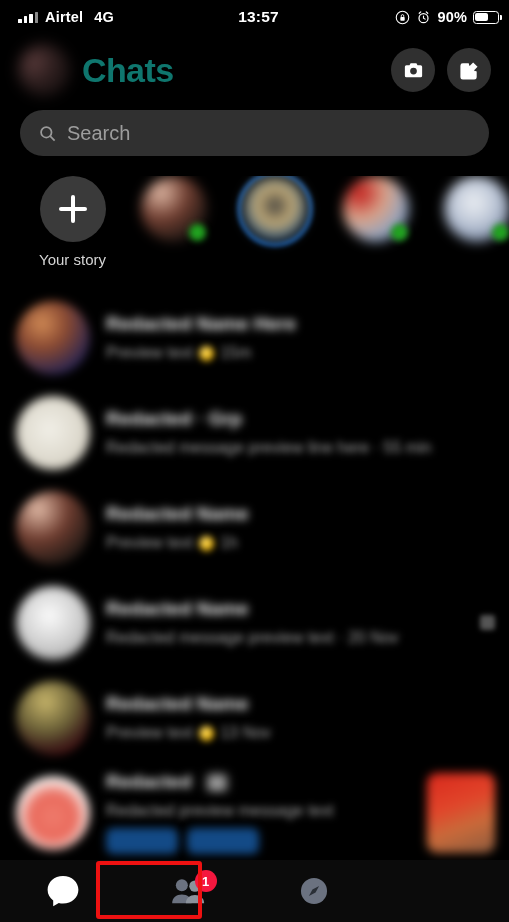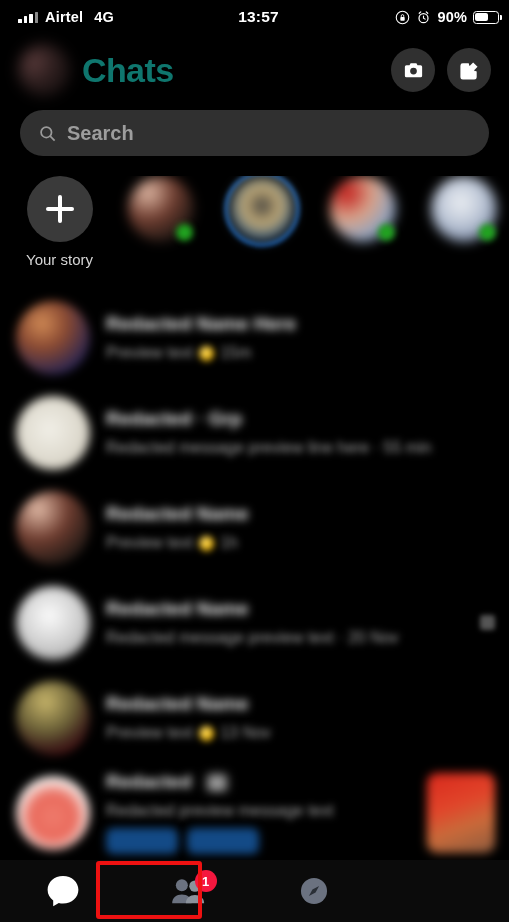--- a/index.html
+++ b/index.html
@@ -79,26 +79,26 @@
   .circ-btn svg { width: 23px; height: 23px; fill: #fff; }
 
   
   .search-wrap { position: absolute; top: 110px; left: 0; width: 509px; padding: 0 20px; }
   .search {
     height: 46px; border-radius: 23px; background: #303030;
     display: flex; align-items: center; gap: 10px; padding: 0 18px;
     cursor: text;
   }
   .search svg { width: 19px; height: 19px; stroke: #9a9a9a; fill: none; stroke-width: 2.2; }
-  .search .ph { color: #9d9d9d; font-size: 20px; font-weight: bold; }
+  .search .ph { color: #9d9d9d; font-size: 20px; }
 
   
   .stories {
     position: absolute; top: 176px; left: 0; width: 509px; height: 108px;
-    display: flex; gap: 0; padding-left: 9px; overflow: hidden;
+    display: flex; gap: 0; padding-left: 22px; overflow: hidden;
   }
   .story { width: 101px; flex: none; display: flex; flex-direction: column; align-items: center; cursor: pointer; }
   .story-circle { position: relative; width: 66px; height: 66px; }
   .add-circle {
     width: 66px; height: 66px; border-radius: 50%; background: #3a3a3a;
     display: flex; align-items: center; justify-content: center;
   }
   .add-circle .plus { position: relative; width: 28px; height: 28px; }
   .add-circle .plus::before, .add-circle .plus::after {
     content: ""; position: absolute; background: #fff; border-radius: 2px;

